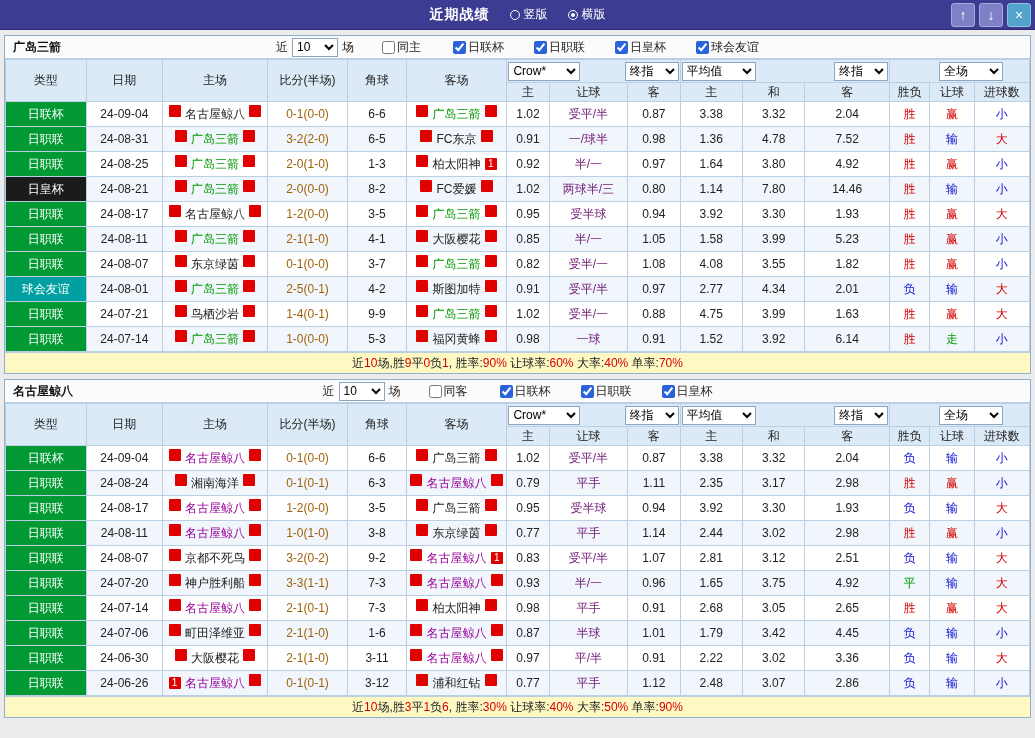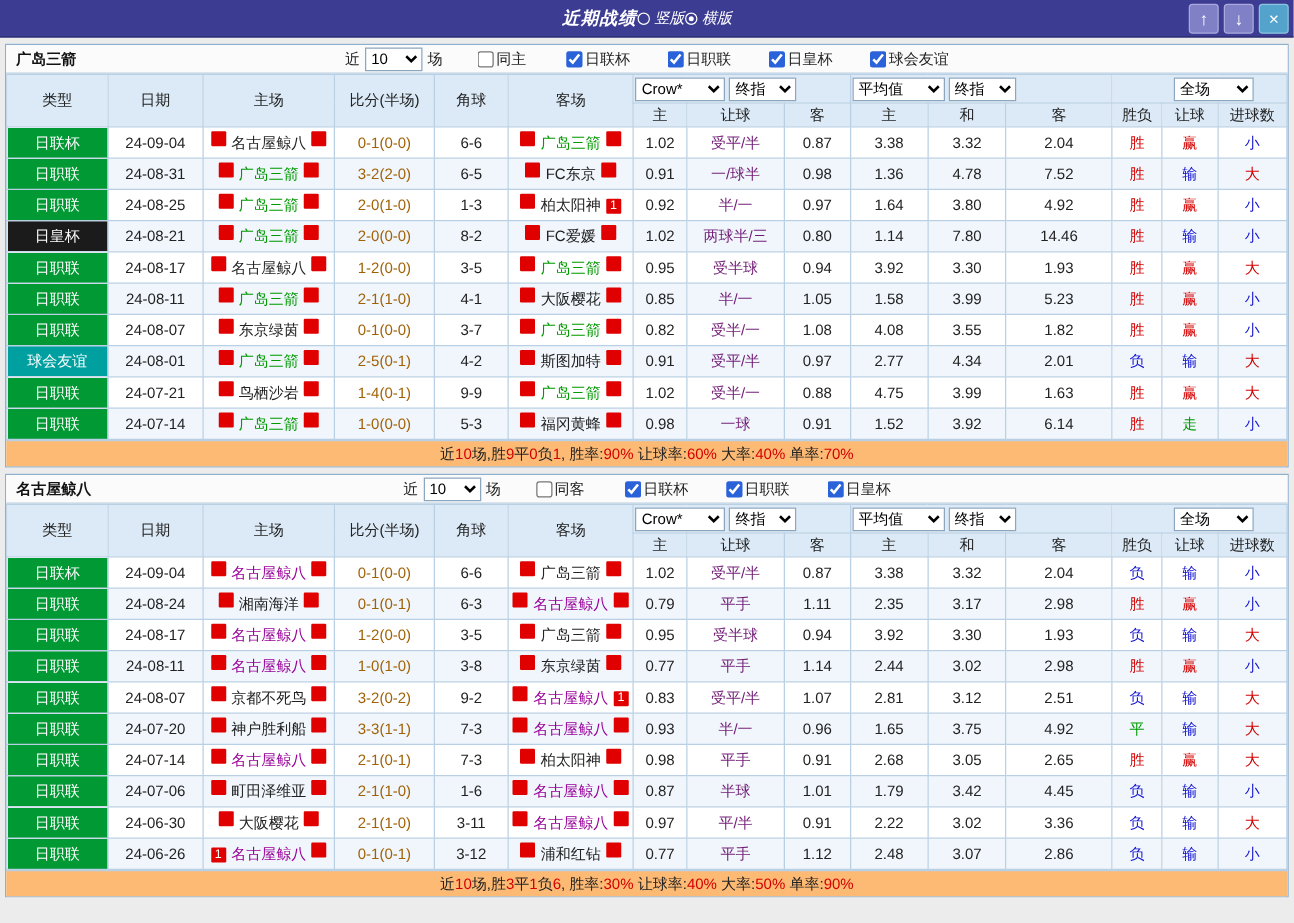--- a/index.html
+++ b/index.html
@@ -1,21 +1,21 @@
 <!DOCTYPE html>
 <html><head>
 <meta charset="utf-8">
 <style>
   html,body{margin:0;padding:0;background:#ececec;width:1035px;font-family:"Liberation Sans","DejaVu Sans",sans-serif;}
   *{box-sizing:border-box;}
   .window{width:1035px;}
 
   
   .titlebar{height:30px;background:#3c3c93;display:flex;align-items:center;position:relative;color:#fff;border-bottom:1px solid #2b2b70;}
-  .title-center{flex:1;display:flex;justify-content:center;align-items:center;gap:0;font-style:italic;}
+  .title-center{flex:1;display:flex;justify-content:center;align-items:center;gap:20px;}
   .win-title{font-weight:bold;font-size:14px;letter-spacing:1px;}
   .radio-opt{display:inline-flex;align-items:center;gap:4px;font-size:12px;cursor:pointer;}
   .radio-dot{width:10px;height:10px;border:1px solid #fff;border-radius:50%;position:relative;display:inline-block;background:transparent;}
   .radio-dot.on::after{content:"";position:absolute;left:2px;top:2px;right:2px;bottom:2px;border-radius:50%;background:#fff;}
   .title-buttons{position:absolute;right:4px;top:3px;display:flex;gap:4px;}
   .tb-btn{width:24px;height:24px;border:1px solid #a9a9dd;border-radius:3px;background:#8080c6;color:#fff;font-size:14px;line-height:22px;text-align:center;padding:0;cursor:pointer;}
   .tb-btn.close{background:#53a3cc;border-color:#8cc4e0;}
 
   
   .panel{margin:5px 4px 0;border:1px solid #8fb0cd;background:#fff;}
@@ -29,21 +29,21 @@
   .league-box{display:inline-flex;align-items:center;gap:6px;margin-left:4px;}
 
   
   table.grid{width:100%;border-collapse:collapse;table-layout:fixed;font-size:12px;color:#222;}
   .grid th,.grid td{border:1px solid #b9cfe4;text-align:center;padding:0 1px;overflow:hidden;white-space:nowrap;}
   .grid thead th{background:#dceaf7;font-weight:normal;}
   .grid thead tr.h1 th{height:23px;}
   .grid thead tr.h2 th{height:19px;}
   .grid tbody td{height:25px;}
   .grid tbody tr:nth-child(even) td{background:#f0f6fc;}
-  .sel-pair{display:flex;justify-content:flex-start;gap:3px;align-items:center;}
+  .sel-pair{display:flex;justify-content:space-between;gap:3px;align-items:center;}
   .book-select{width:72px;}
   .final-select{width:54px;}
   .avg-select{width:74px;}
   .full-select{width:64px;margin-left:48px;}
 
   col.w-type{width:80px;}  col.w-date{width:76px;}  col.w-home{width:104px;}
   col.w-score{width:80px;} col.w-corner{width:58px;}col.w-away{width:100px;}
   col.w-oh{width:42px;}    col.w-hcap{width:78px;}  col.w-oa{width:52px;}
   col.w-ah{width:62px;}    col.w-ad{width:62px;}    col.w-aa{width:84px;}
   col.w-r1{width:40px;}    col.w-r2{width:44px;}    col.w-r3{width:55px;}
@@ -54,21 +54,21 @@
   .lg-black{background:#1b1b1b !important;}
   .lg-teal{background:#00a0a0 !important;}
   .c-score{color:#a16207;}
   .c-handicap{color:#701a75;}
   .sec-0 .focal{color:#009900;}
   .sec-1 .focal{color:#990099;}
   .res-r{color:#d40000;}
   .res-b{color:#1010d0;}
   .res-g{color:#009900;}
   .badge{display:inline-block;background:#e00000;color:#fff;font-size:10px;line-height:12px;width:12px;height:12px;text-align:center;margin:0 1px;vertical-align:1px;border-radius:1px;}
-  .summary{border-top:1px solid #b9cfe4;height:21px;line-height:21px;text-align:center;font-size:12px;color:#222;background:#fdba74;}
+  .summary{border-top:1px solid #b9cfe4;height:21px;line-height:21px;text-align:center;font-size:12px;color:#222;background:#fef9c3;}
 </style>
 </head>
 <body>
 
 <div class="window">
 
   <div class="titlebar">
     <div class="title-center">
       <span class="win-title">近期战绩</span>
       <span class="radio-opt">

